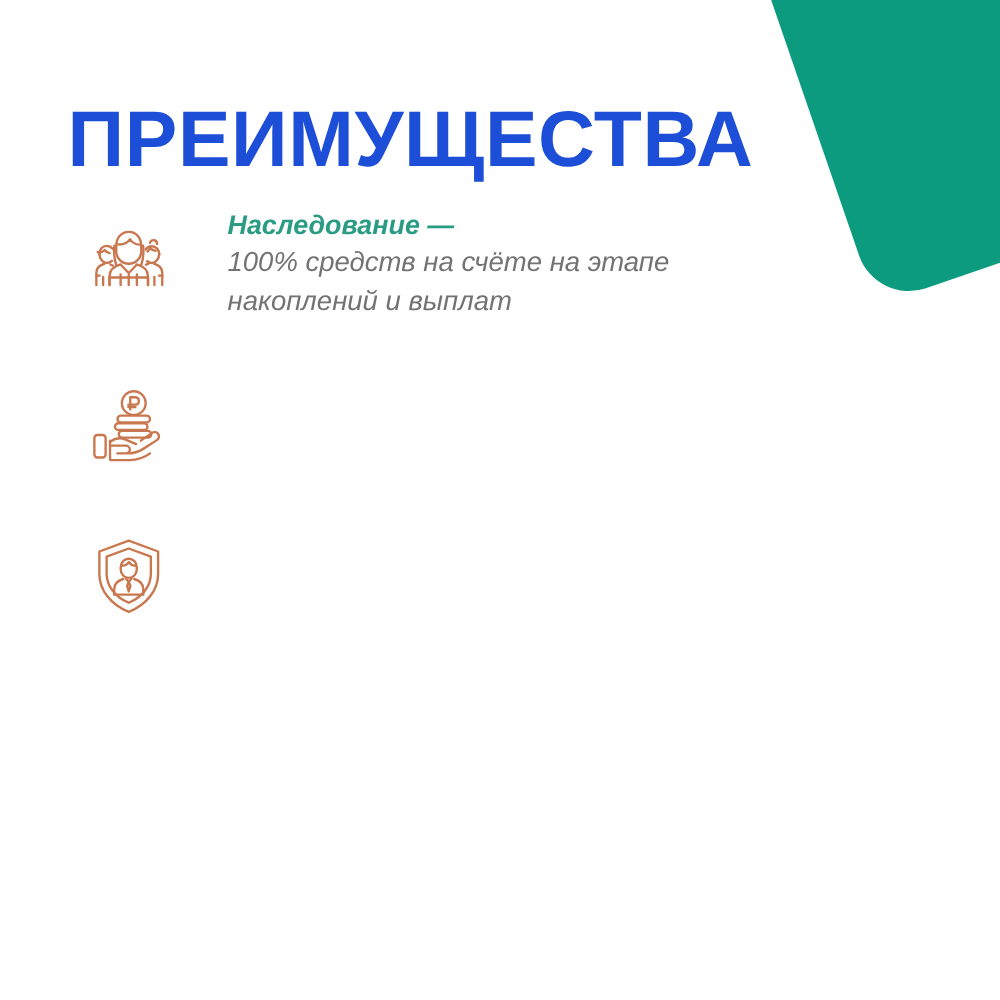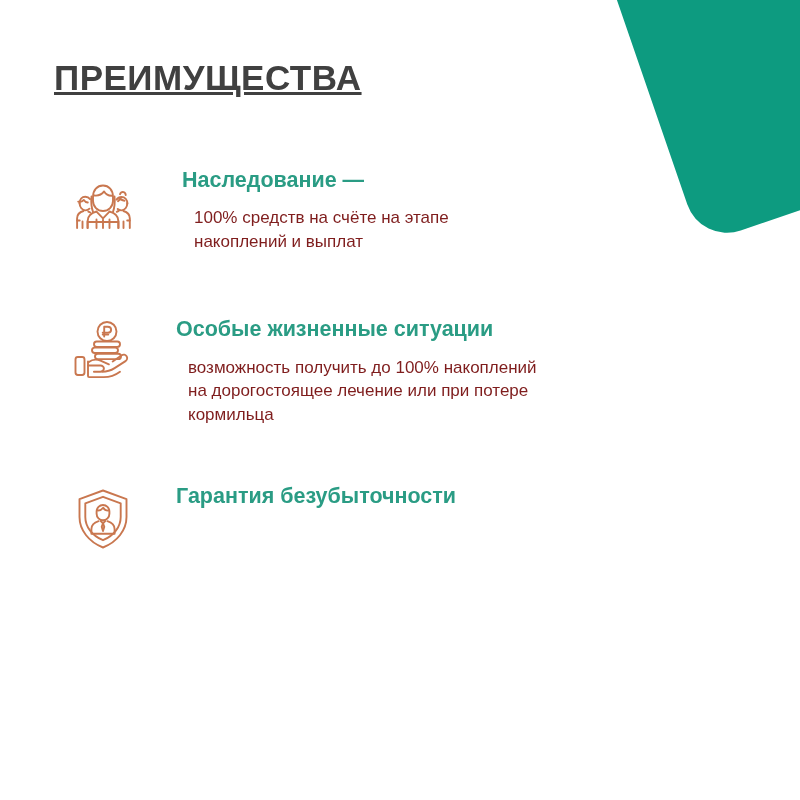--- a/index.html
+++ b/index.html
@@ -29,41 +29,41 @@
     border-radius: 42px;
     transform: rotate(-19deg);
     transform-origin: 50% 50%;
   }
 
   
   .page-title {
     position: absolute;
     left: 54px;
     top: 36px;
-    font-size: 35px;
+    font-size: 63px;
     font-weight: 700;
     letter-spacing: 0.5px;
-    color: #404040;
+    color: #1d4ed8;
     line-height: 1.1;
     white-space: nowrap;
-    text-decoration: underline;
   }
 
   
   .benefits {
     position: absolute;
     left: 0;
     top: 160px;
     width: 800px;
   }
   .benefit {
     position: relative;
     display: flex;
     align-items: flex-start;
     padding-left: 66px;
+    font-style: italic;
   }
   .benefit-icon {
     flex: 0 0 auto;
     width: 74px;
     height: 74px;
     margin-top: 6px;
     color: #c9774f;
   }
   .benefit-icon svg {
     display: block;
@@ -77,25 +77,25 @@
   }
   .benefit-heading {
     color: #2a9c84;
     font-size: 21.5px;
     font-weight: 700;
     line-height: 1.32;
     margin: 0 0 1px 0;
     white-space: pre-line;
   }
   .benefit-body {
-    color: #7f1d1d;
-    font-size: 17px;
+    color: #737373;
+    font-size: 22px;
     font-weight: 400;
     line-height: 1.38;
-    margin: 12px;
+    margin: 0;
     white-space: pre-line;
   }
 
   
   .benefit.item-0 { margin-top: 0px;  }
   .benefit.item-1 { margin-top: 44px; }
   .benefit.item-2 { margin-top: 38px; }
   .benefit.item-3 { margin-top: 42px; }
 
   .benefit.item-0 .benefit-icon { margin-top: 10px; }
@@ -167,45 +167,38 @@
           <rect x="29" y="38.7" width="26" height="5.4" rx="2.7"></rect>
 
           <rect x="9.5" y="42" width="9" height="18" rx="2.4"></rect>
 
           <path d="M22 50.5h12.5c1.9 0 3.4 1.4 3.4 3.1 0 1.7-1.5 3.1-3.4 3.1h-6.6"></path>
           <path d="M22.5 47.2c3.5-2.6 8-3.2 12-1.5l8.4 3.6"></path>
           <path d="M36.2 56.7c4.6 0 8.8-1.3 12.4-3.6l10.9-7c1.7-1.1 2.2-3.3 1.1-4.9-1.1-1.6-3.3-2-4.9-0.9l-9 6.2"></path>
           <path d="M22 46.5v14.5c0 0.6 0.5 1.1 1.1 1.1h14.6c5.9 0 11.6-1.9 16.3-5.4"></path>
         </svg>
       </div>
-      <div class="benefit-text">
-        <div class="benefit-heading">Особые жизненные ситуации</div>
-        <div class="benefit-body">возможность получить до 100% накоплений
-на дорогостоящее лечение или при потере
-кормильца</div>
-      </div>
     </div>
 
     <div class="benefit item-2">
       <div class="benefit-icon">
         <svg viewBox="0 0 74 74" fill="none" stroke="currentColor" stroke-width="1.9" stroke-linecap="round" stroke-linejoin="round">
 
           <path d="M37 8.5 13.5 17.2v17.9c0 12.9 9.2 24.8 23.5 30.4 14.3-5.6 23.5-17.5 23.5-30.4V17.2z"></path>
 
           <path d="M37 14.8 19.3 21.3v13.6c0 9.9 6.9 18.9 17.7 23.3 10.8-4.4 17.7-13.4 17.7-23.3V21.3z"></path>
 
           <path d="M30.6 29.6c0-3.7 2.9-6.6 6.4-6.6s6.4 2.9 6.4 6.6v2.2c0 3.6-2.9 6.5-6.4 6.5s-6.4-2.9-6.4-6.5z"></path>
           <path d="M31.2 28.4c2.3 0.3 4.6-0.8 6-2.7 1 1.7 2.8 2.8 4.8 2.9"></path>
 
           <path d="M32.6 39.2c-4.4 1.4-7.2 4.2-7.2 7.9v4.6h23.2v-4.6c0-3.7-2.8-6.5-7.2-7.9"></path>
 
           <path d="M34.8 39l2.2 2.4 2.2-2.4"></path>
           <path d="M37 41.4l-1.3 3.4 1.3 4.3 1.3-4.3z"></path>
         </svg>
       </div>
       <div class="benefit-text">
-        <div class="benefit-heading">Гарантия безубыточности</div>
       </div>
     </div>
 
 
   </div>
 </div>
 
 </body></html>

